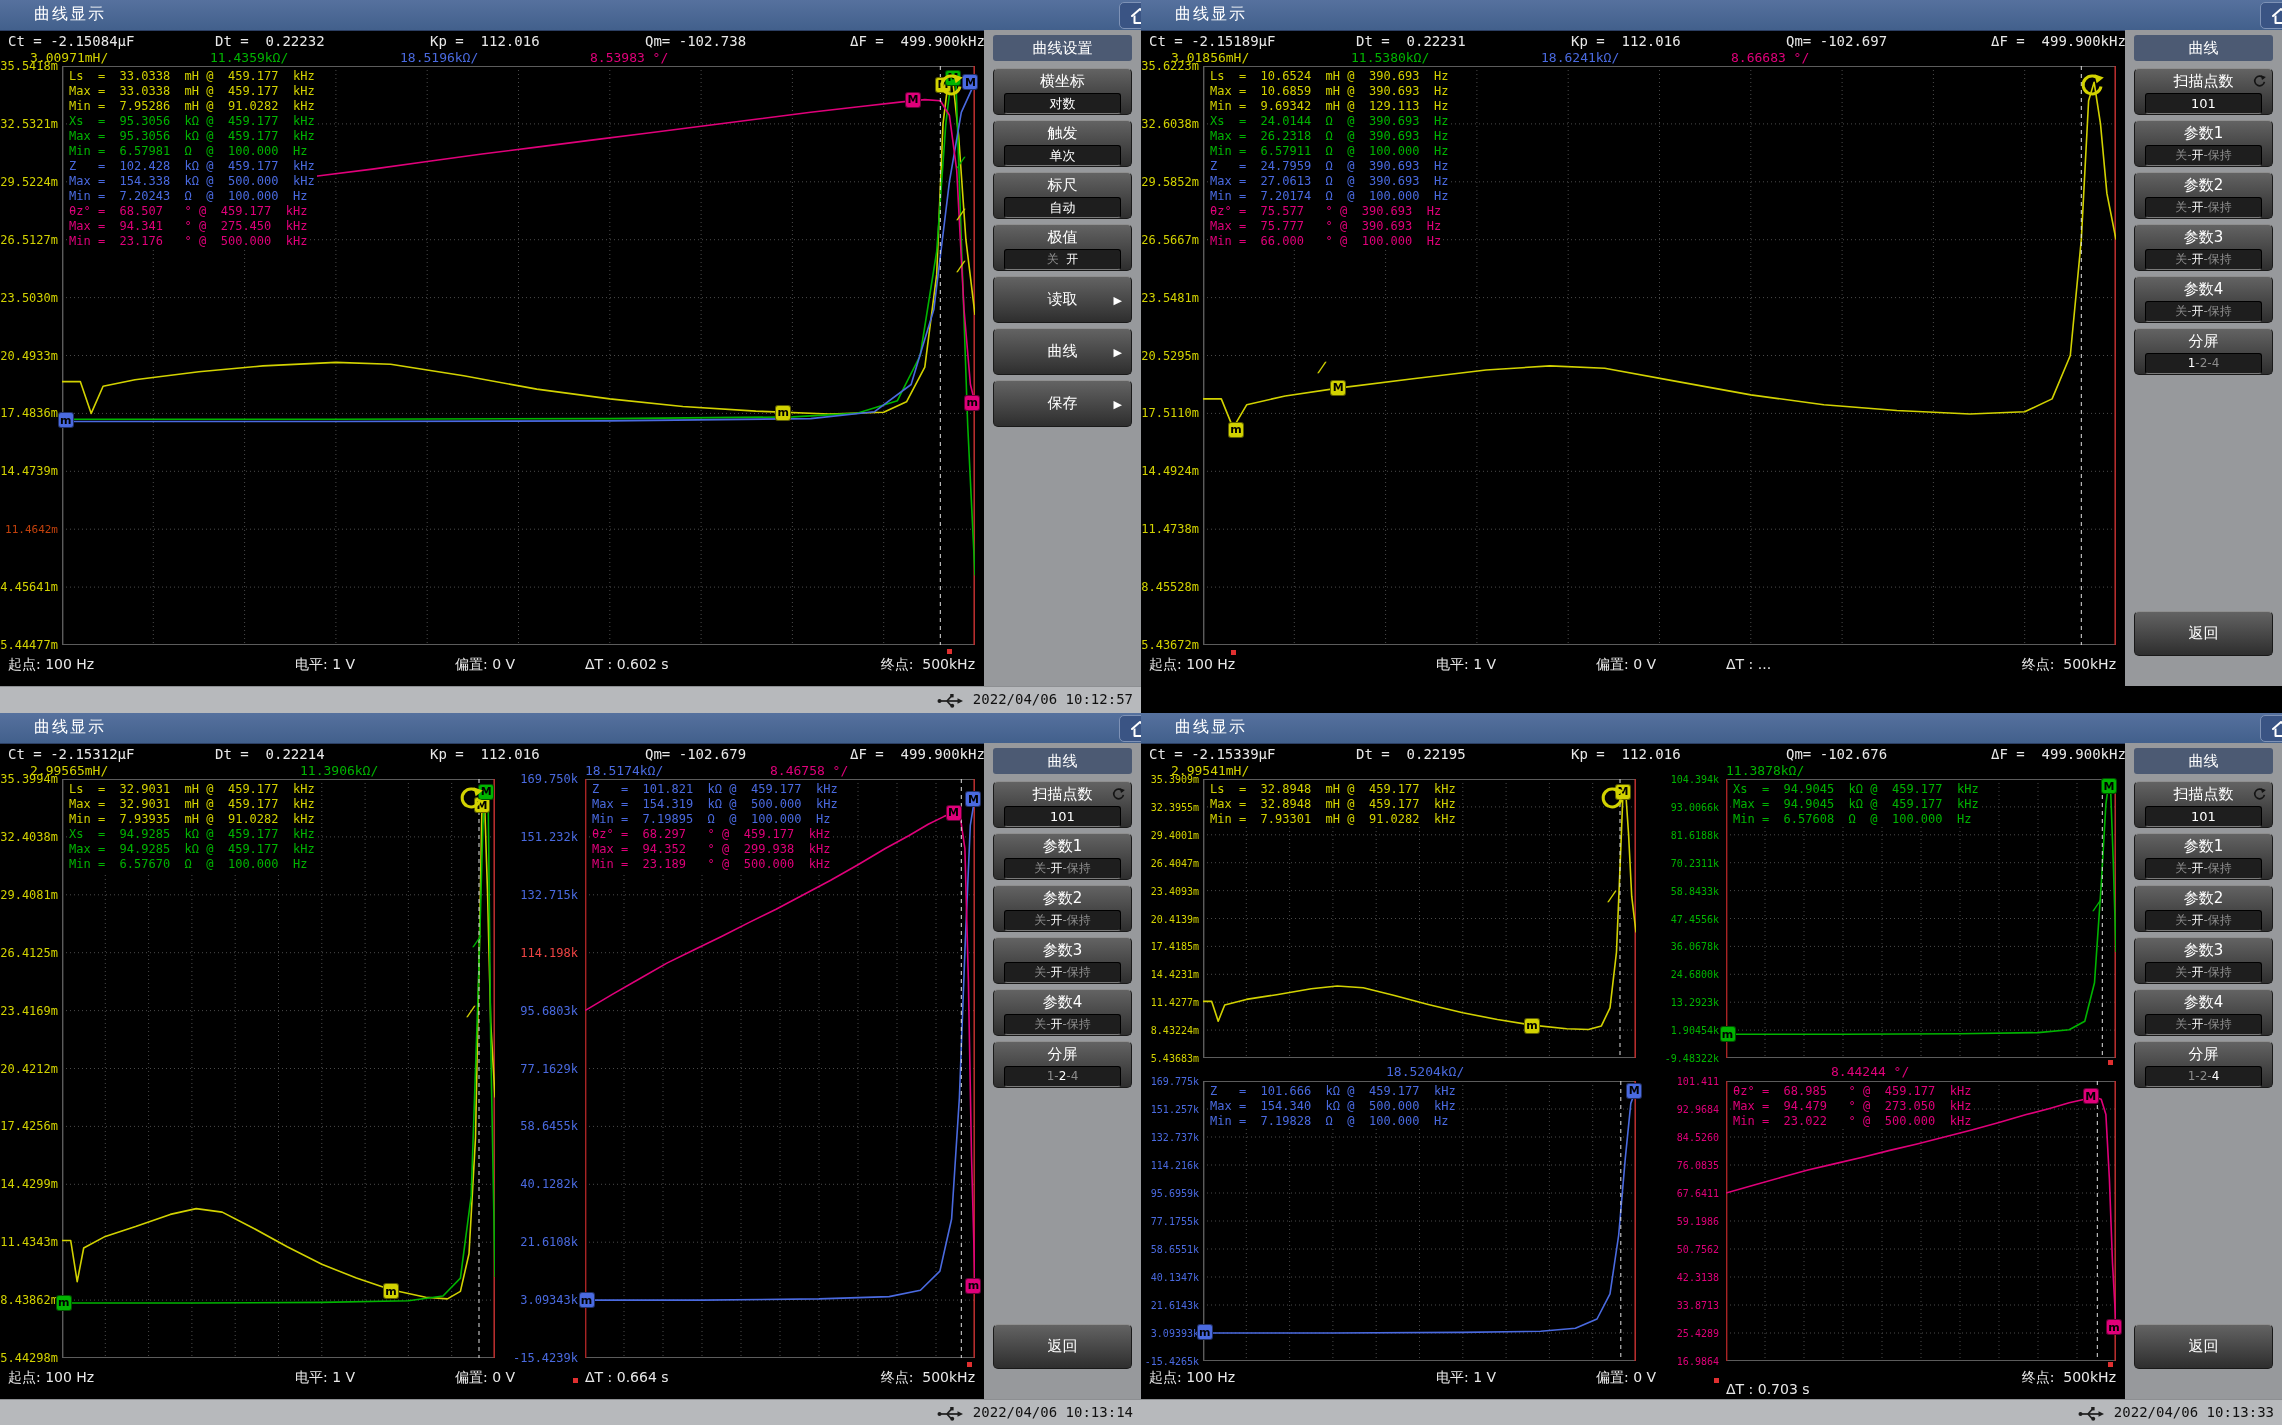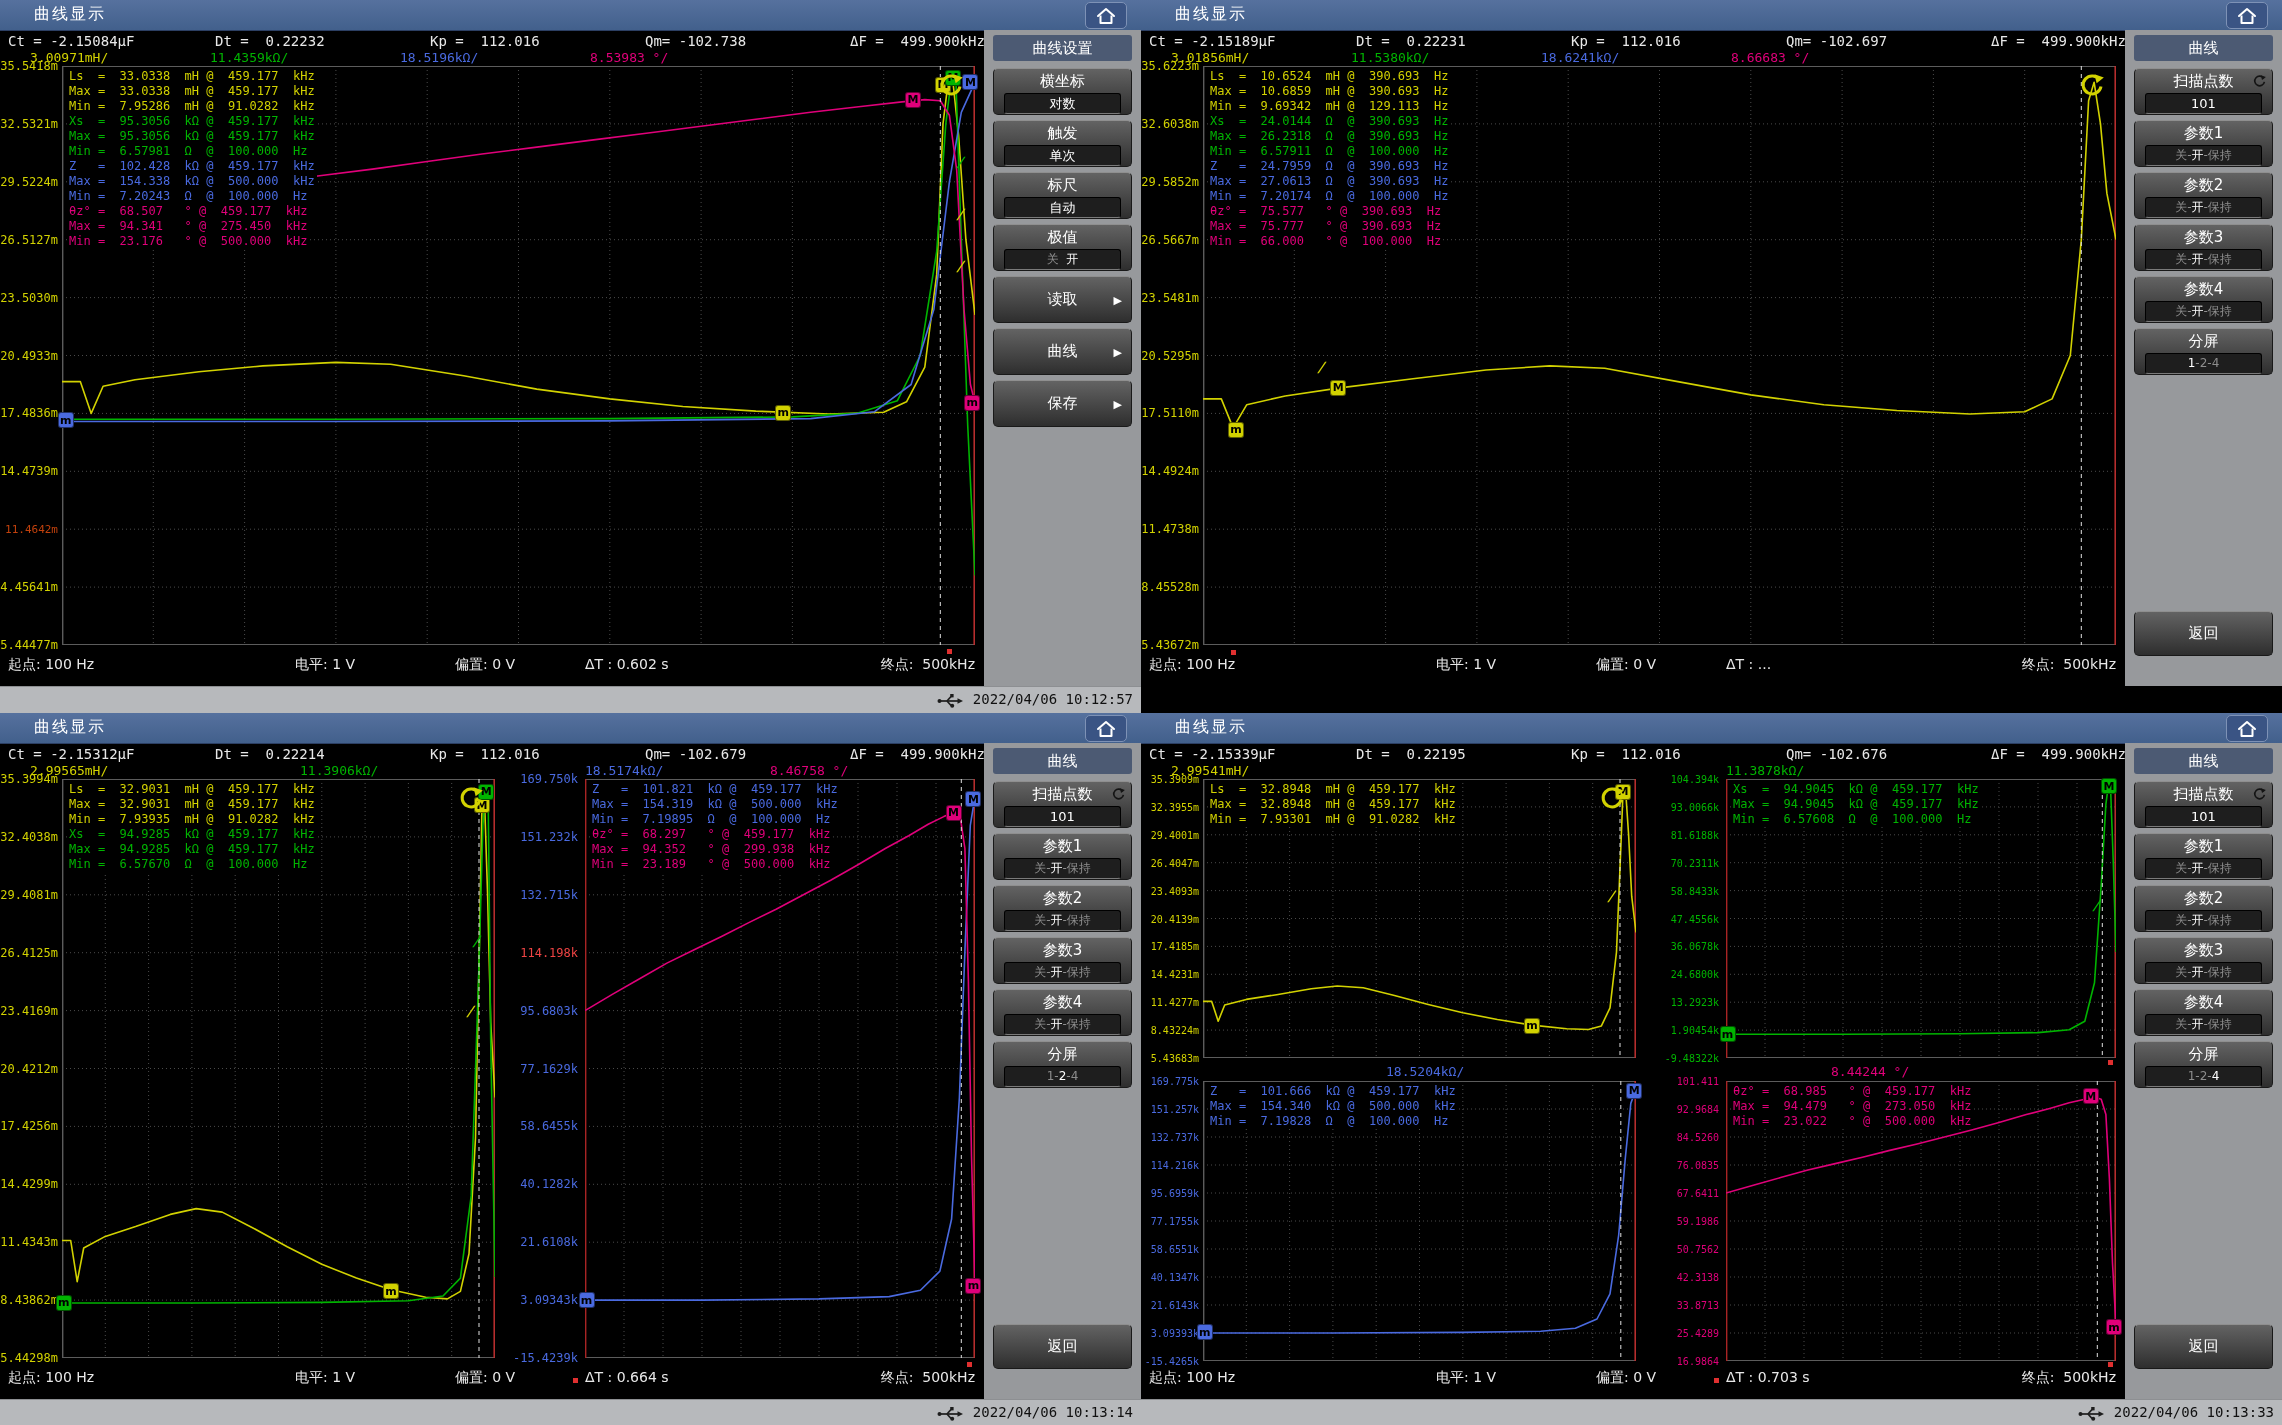--- a/index.html
+++ b/index.html
@@ -1,20 +1,20 @@
 <!DOCTYPE html>
 <html><head>
 <meta charset="utf-8">
 <style>
   html,body{margin:0;padding:0;background:#000;}
   body{width:2282px;height:1425px;position:relative;overflow:hidden;
        font-family:"DejaVu Sans","Liberation Sans",sans-serif;}
   .quad{position:absolute;width:1141px;height:713px;background:#000;overflow:hidden;}
   .titlebar{position:absolute;left:0;top:0;width:100%;height:30px;
-    background:linear-gradient(#56719e,#42608c);border-bottom:1px solid #2c3f63;}
+    background:linear-gradient(#56719e,#42608c);border-bottom:1px solid #2c3f63;padding-left:34px;}
   .titlebar .title{position:absolute;left:34px;top:4px;font-size:16px;color:#fff;letter-spacing:2px;}
   .home-btn{position:absolute;right:14px;top:2px;width:40px;height:25px;background:#3a5484;
     border:1px solid #7e92b6;border-radius:5px;display:flex;align-items:center;justify-content:center;cursor:pointer;}
   .stat-item{position:absolute;top:33px;color:#e8e8e8;font:14px "DejaVu Sans Mono",monospace;white-space:pre;}
   .scale-item{position:absolute;font:13px "DejaVu Sans Mono",monospace;white-space:pre;}
   .panel{position:absolute;background:#000;}
   .ylab{position:absolute;font-family:"DejaVu Sans Mono",monospace;transform:translateY(-50%);white-space:pre;}
   .annot{position:absolute;font:12px "DejaVu Sans Mono",monospace;line-height:15px;z-index:5;}
   .annot .ln{background:#000;width:fit-content;padding:0 2px;white-space:pre;}
   .marker{position:absolute;width:14px;height:14px;border-radius:3px;color:#000;z-index:6;
@@ -683,21 +683,21 @@
     <div class="annot" style="left: 590px; top: 371px;">
       <div class="ln" style="color: rgb(224, 0, 122);">θz° =  68.985   ° @  459.177  kHz</div>
       <div class="ln" style="color: rgb(224, 0, 122);">Max =  94.479   ° @  273.050  kHz</div>
       <div class="ln" style="color: rgb(224, 0, 122);">Min =  23.022   ° @  500.000  kHz</div>
     </div>
     <div class="marker" style="left: 949.65px; top: 383.4px; background: rgb(224, 0, 122);">M</div>
     <div class="marker" style="left: 973.05px; top: 614.4px; background: rgb(224, 0, 122);">m</div>
     <span class="footer-item" style="left: 8px;">起点: 100 Hz</span>
     <span class="footer-item" style="left: 295px;">电平: 1 V</span>
     <span class="footer-item" style="left: 455px;">偏置: 0 V</span>
-    <span class="footer-item" style="left: 585px;">ΔT : 0.703 s</span>
+    <span class="footer-item" style="left: 585px; margin-top: 12px;">ΔT : 0.703 s</span>
     <span class="footer-item" style="right: 166px;">终点:  500kHz</span>
     <div class="rdot" style="left: 573px; top: 665px;"></div>
     <div class="rdot" style="left: 967px; top: 649px;"></div>
     <div class="rdot" style="left: 967px; top: 347px;"></div>
     <div class="strip">
       <span class="usb"><svg width="26" height="15" viewBox="0 0 26 15">
           <circle cx="2.5" cy="8" r="2" fill="#1d1d1d"></circle>
           <line x1="4" y1="8" x2="22" y2="8" stroke="#1d1d1d" stroke-width="1.7"></line>
           <polygon points="26,8 20.5,5.3 20.5,10.7" fill="#1d1d1d"></polygon>
           <line x1="10" y1="8" x2="14" y2="3.5" stroke="#1d1d1d" stroke-width="1.7"></line>

